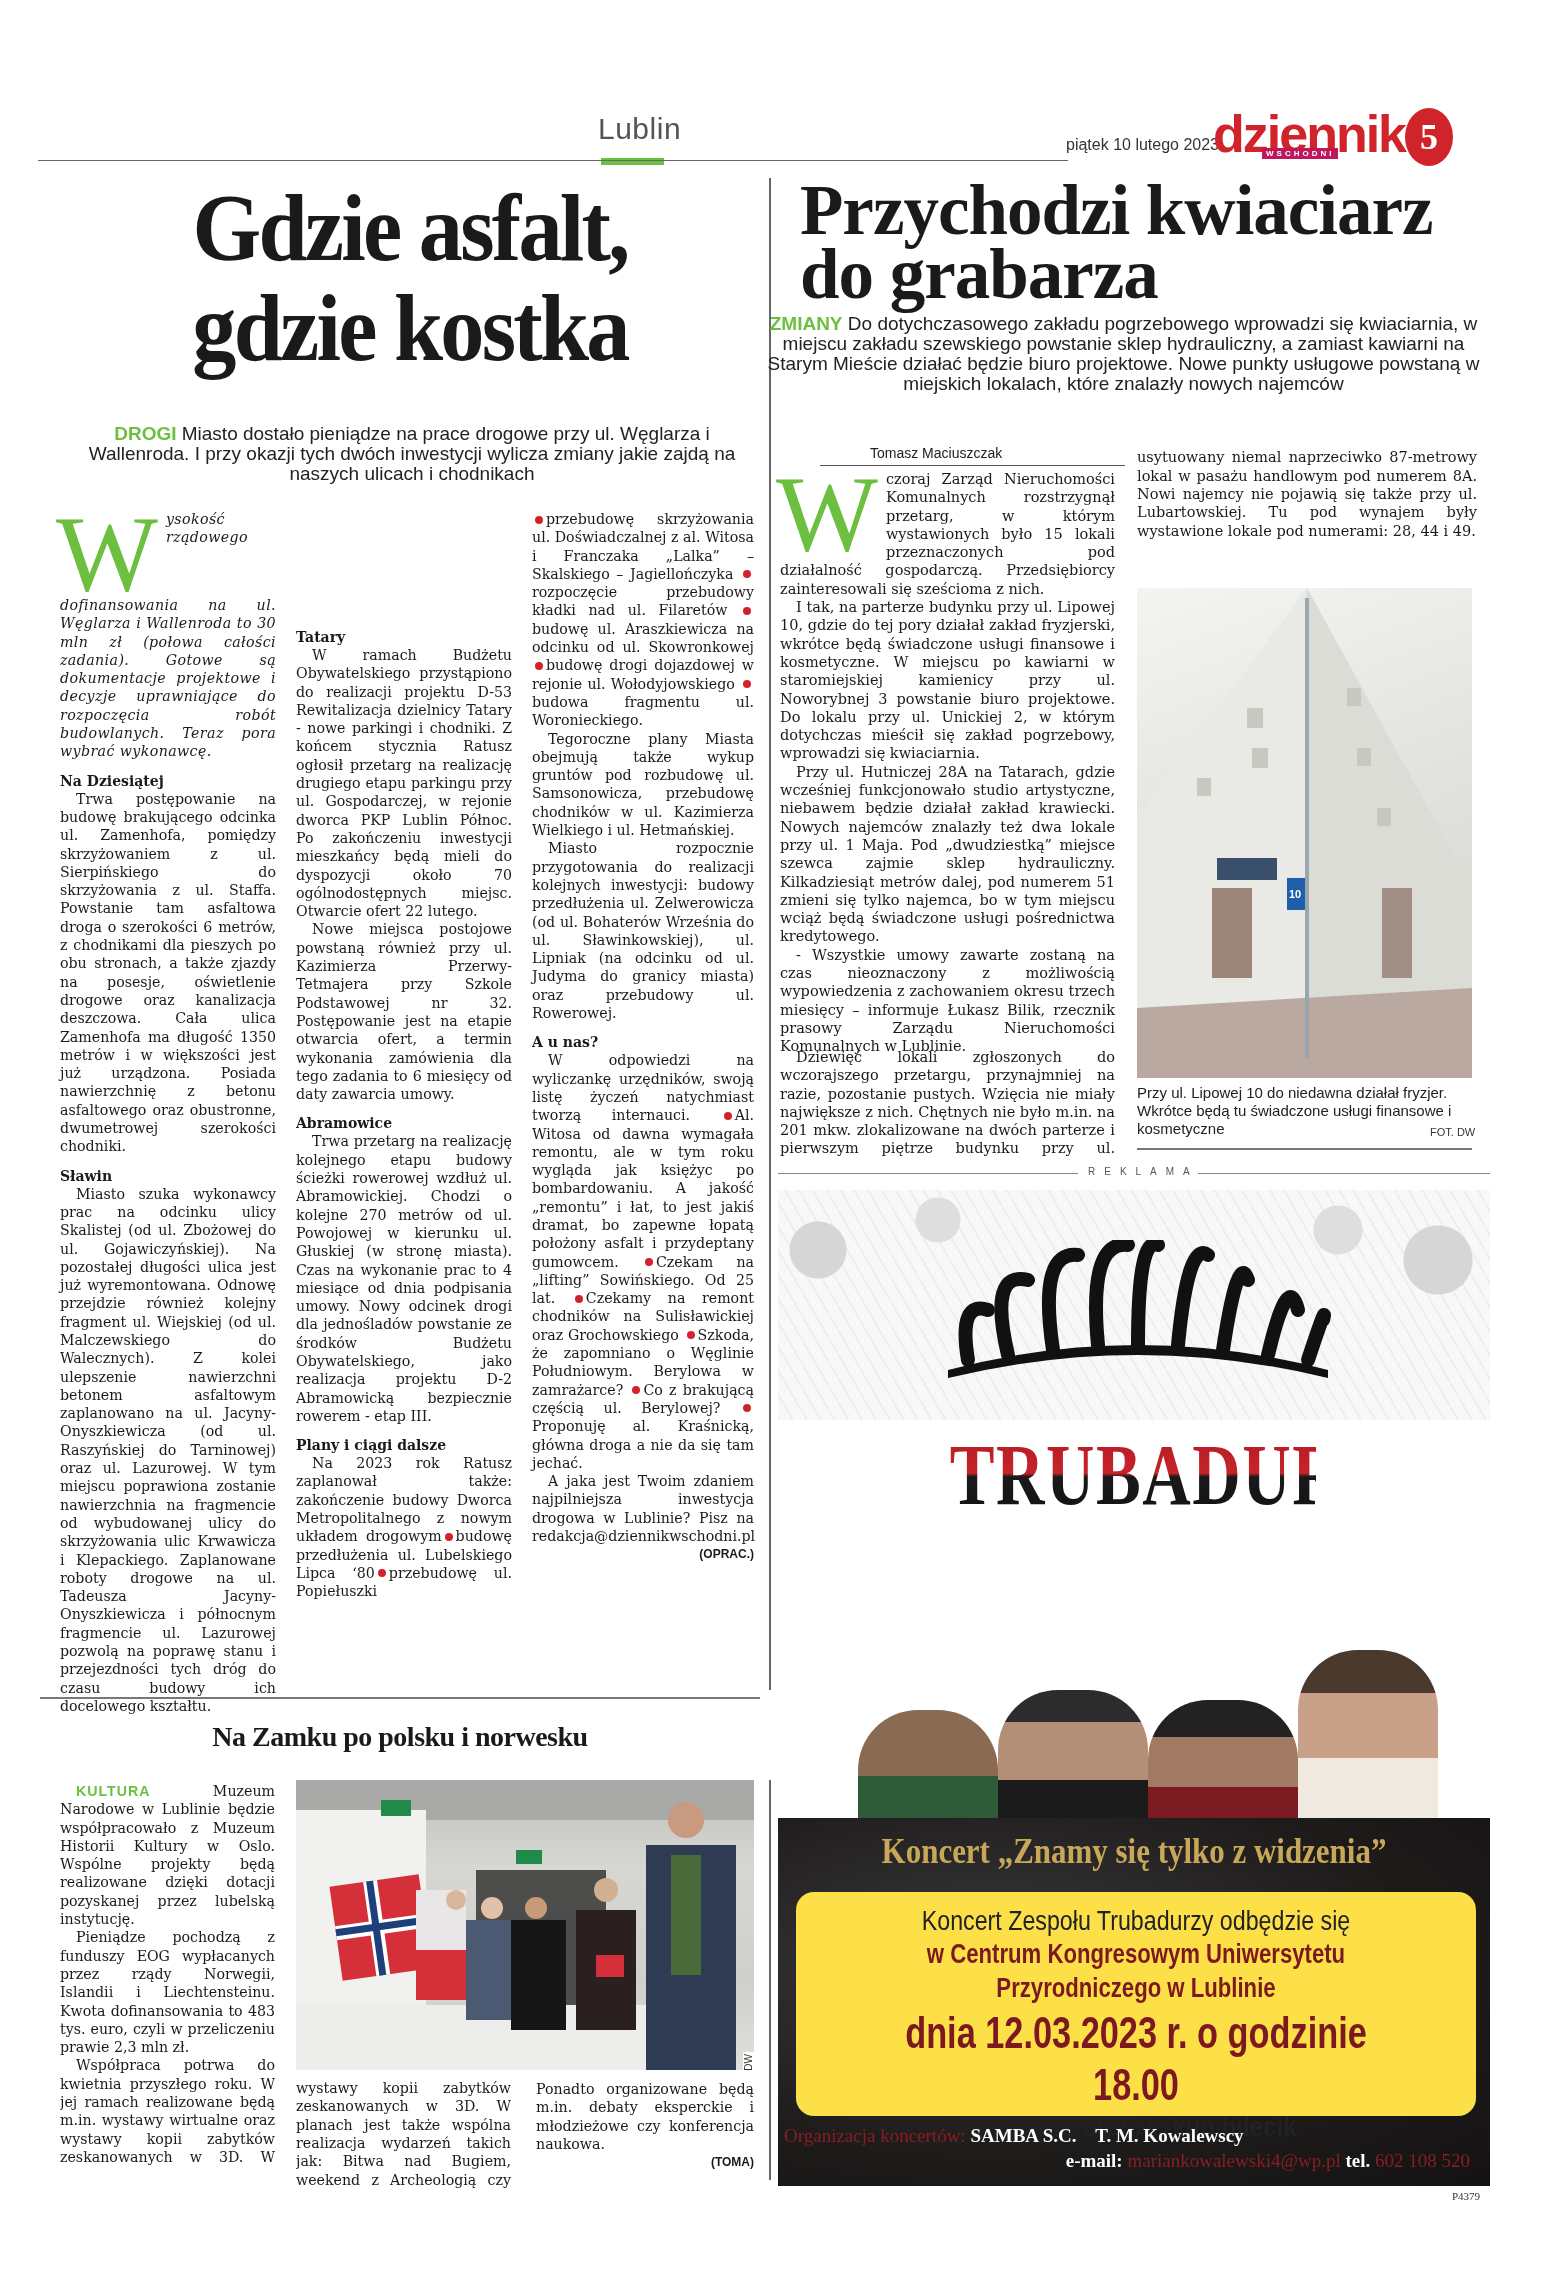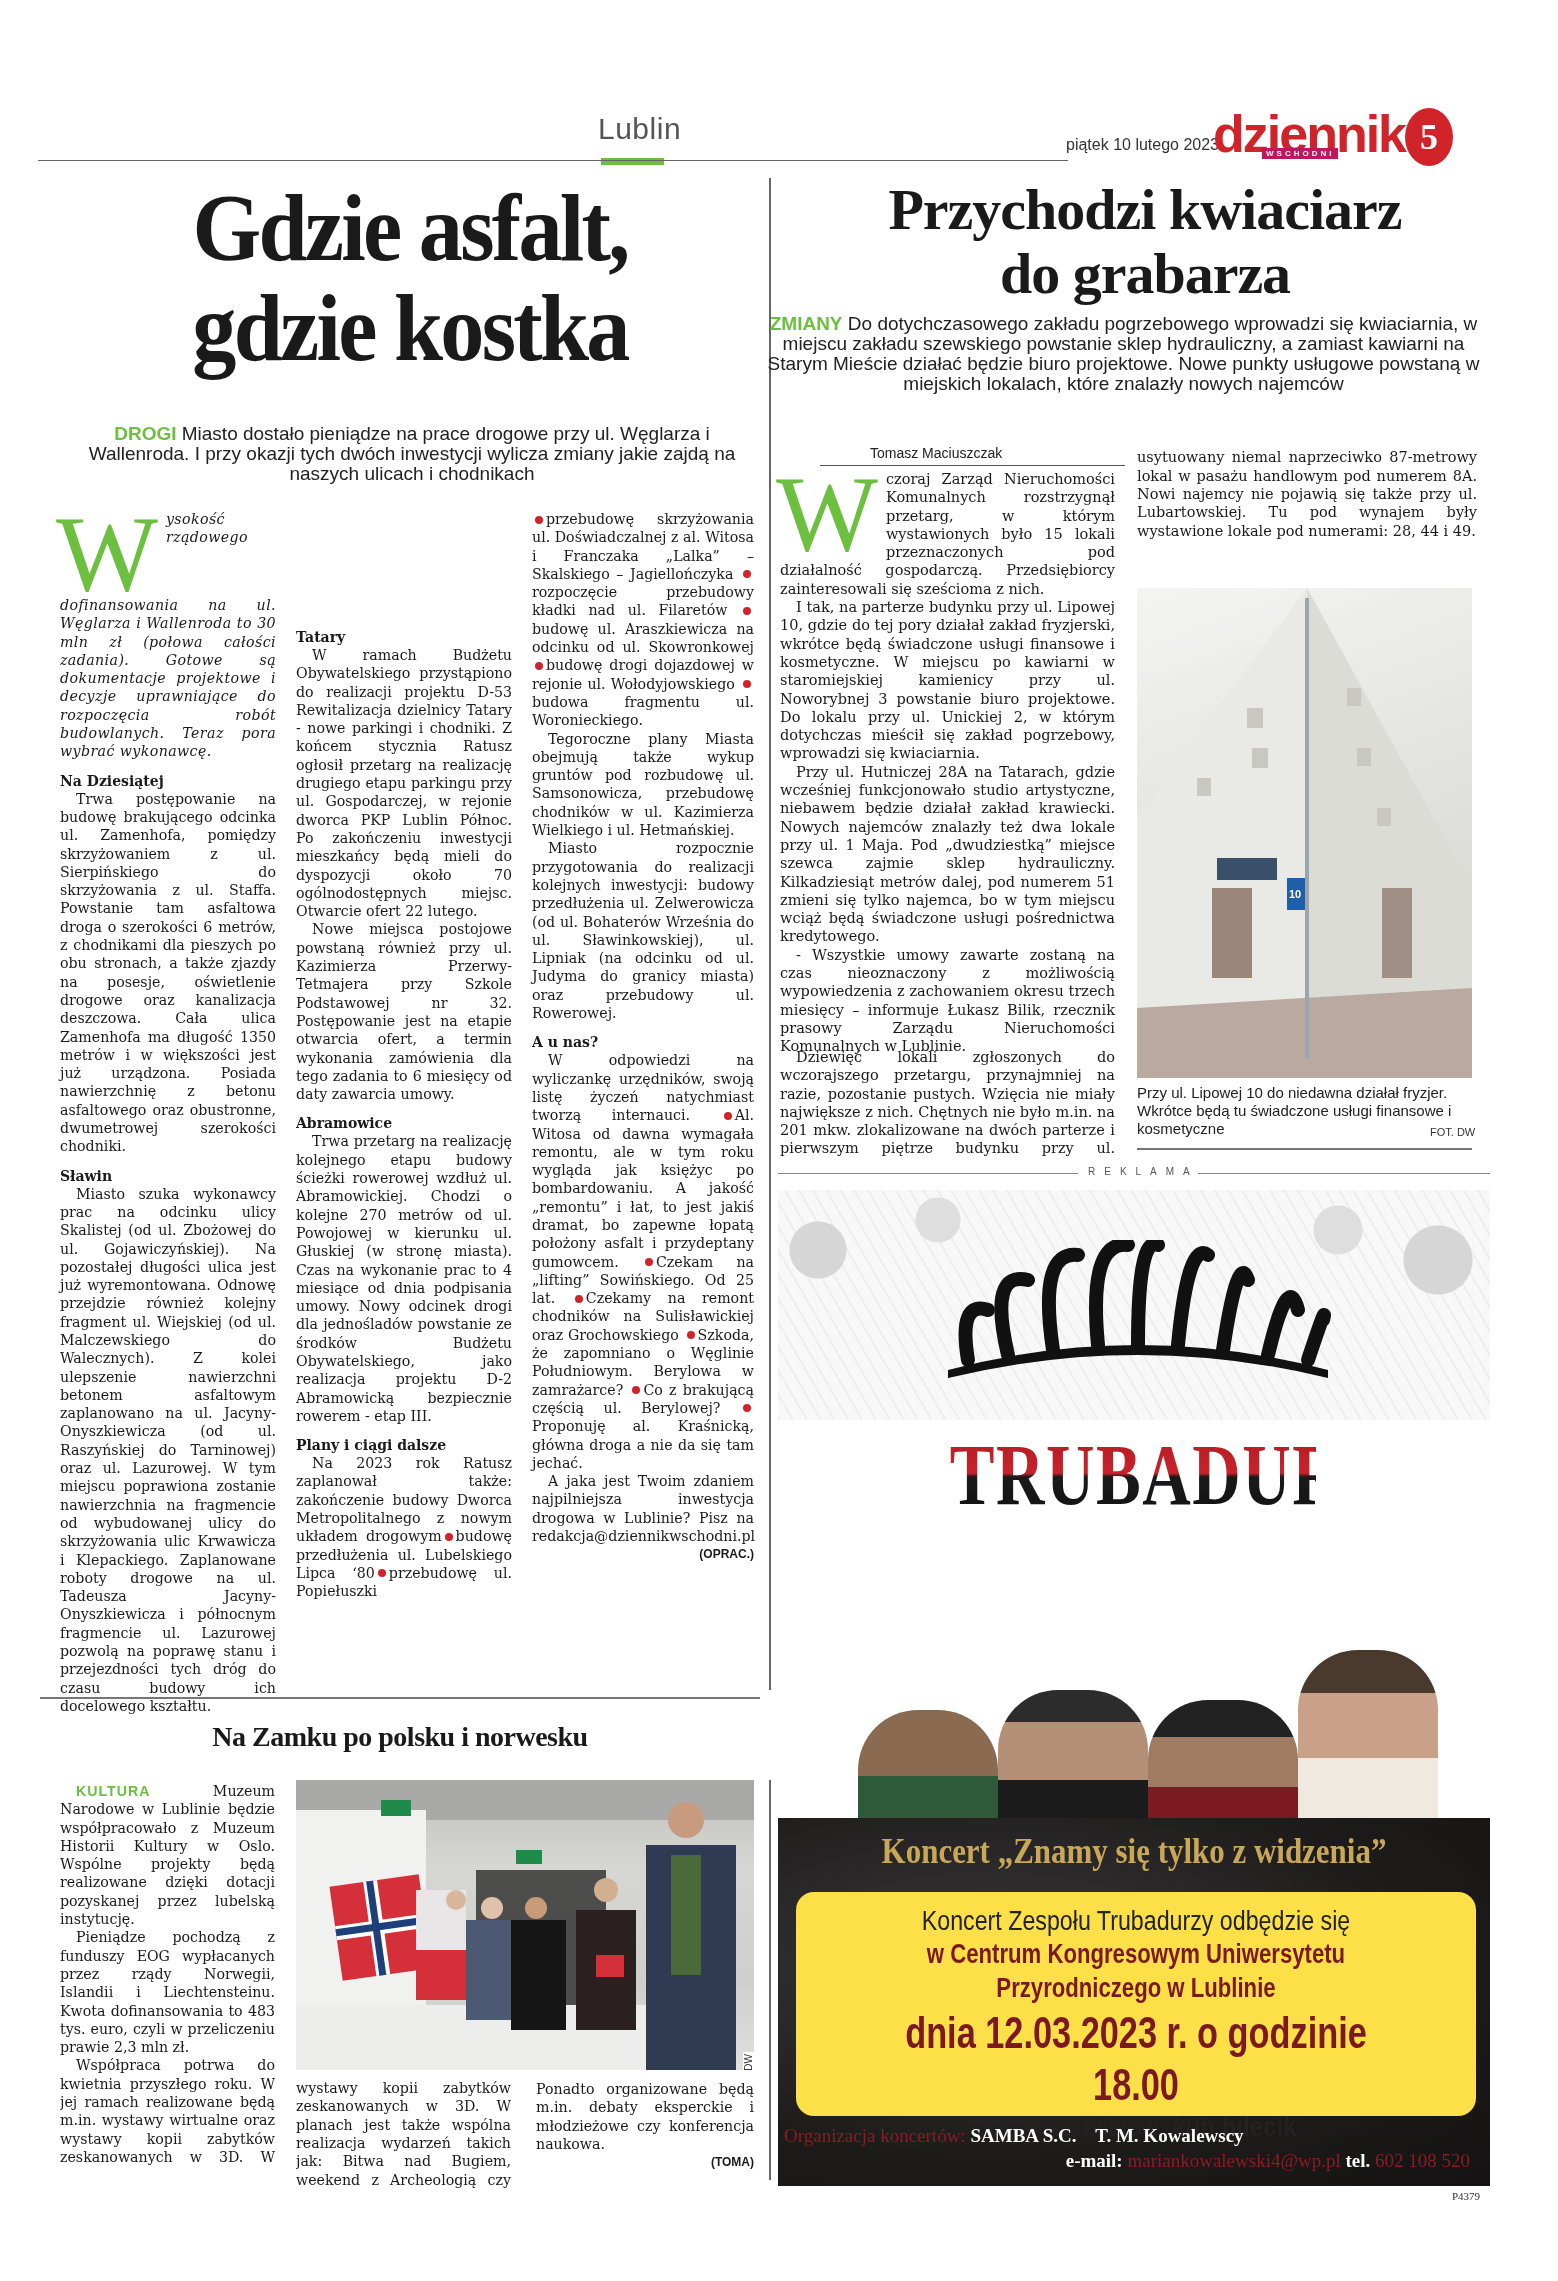--- a/index.html
+++ b/index.html
@@ -15,21 +15,21 @@
   .logo { left: 1213px; top: 108px; font-family: "Liberation Sans", sans-serif; font-weight: 700; font-size: 52px; color: #d1232a; letter-spacing: -2px; line-height: 52px; }
   .logo-sub { left: 1262px; top: 148px; background: #be185d; color: #fff; font-family: "Liberation Sans", sans-serif; font-size: 8px; font-weight: 700; letter-spacing: 3px; padding: 1px 4px; }
   .page-num { left: 1405px; top: 108px; width: 48px; height: 58px; border-radius: 50%; background: #d1232a; color: #fff; font-family: "Liberation Serif", serif; font-weight: 700; font-size: 36px; text-align: center; line-height: 58px; }
 
   .vrule { background: #666; width: 2px; }
 
   
   .h1-left { left: 60px; top: 178px; width: 700px; text-align: center; font-family: "Liberation Serif", serif; font-weight: 700; font-size: 96px; line-height: 100px; letter-spacing: -3px; transform: scaleX(0.92); transform-origin: center; }
   .deck { font-family: "Liberation Sans", sans-serif; font-size: 19px; line-height: 20px; text-align: center; color: #222; }
   .deck .kicker { color: #6cbf3f; font-weight: 700; }
-  .h1-right { left: 800px; top: 178px; width: 690px; text-align: center; font-family: "Liberation Serif", serif; font-weight: 700; font-size: 58px; line-height: 64px; letter-spacing: -1px; }
+  .h1-right { left: 800px; top: 178px; width: 690px; font-family: "Liberation Serif", serif; font-weight: 700; font-size: 71px; line-height: 64px; letter-spacing: -1px; }
 
   
   .col { font-family: "DejaVu Serif", serif; font-size: 14.2px; line-height: 18.3px; text-align: justify; color: #1a1a1a; hyphens: manual; }
   .col p { text-indent: 16px; }
   .col p.noindent { text-indent: 0; }
   .col h4 { font-family: "DejaVu Serif", serif; font-weight: 700; font-size: 14px; margin-top: 11px; line-height: 18px; }
   .dot { display: inline-block; width: 8px; height: 8px; border-radius: 50%; background: #d1232a; margin: 0 3px 1px 3px; vertical-align: middle; }
   .dropcap { float: left; font-family: "Liberation Serif", serif; color: #6cbf3f; font-size: 108px; line-height: 80px; margin: 4px 8px 0 -4px; height: 82px; }
   .sig { text-align: right; font-family: "Liberation Sans", sans-serif; font-weight: 700; font-size: 12px; }
 

